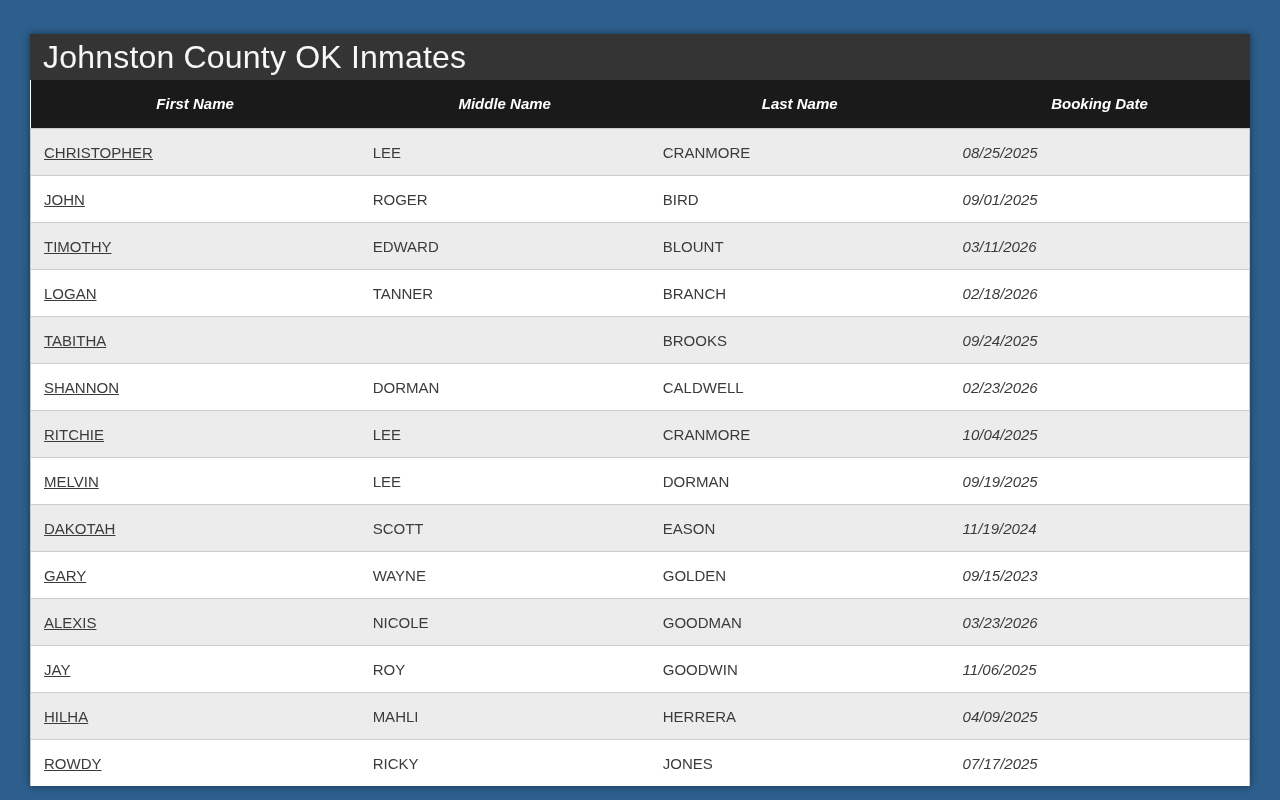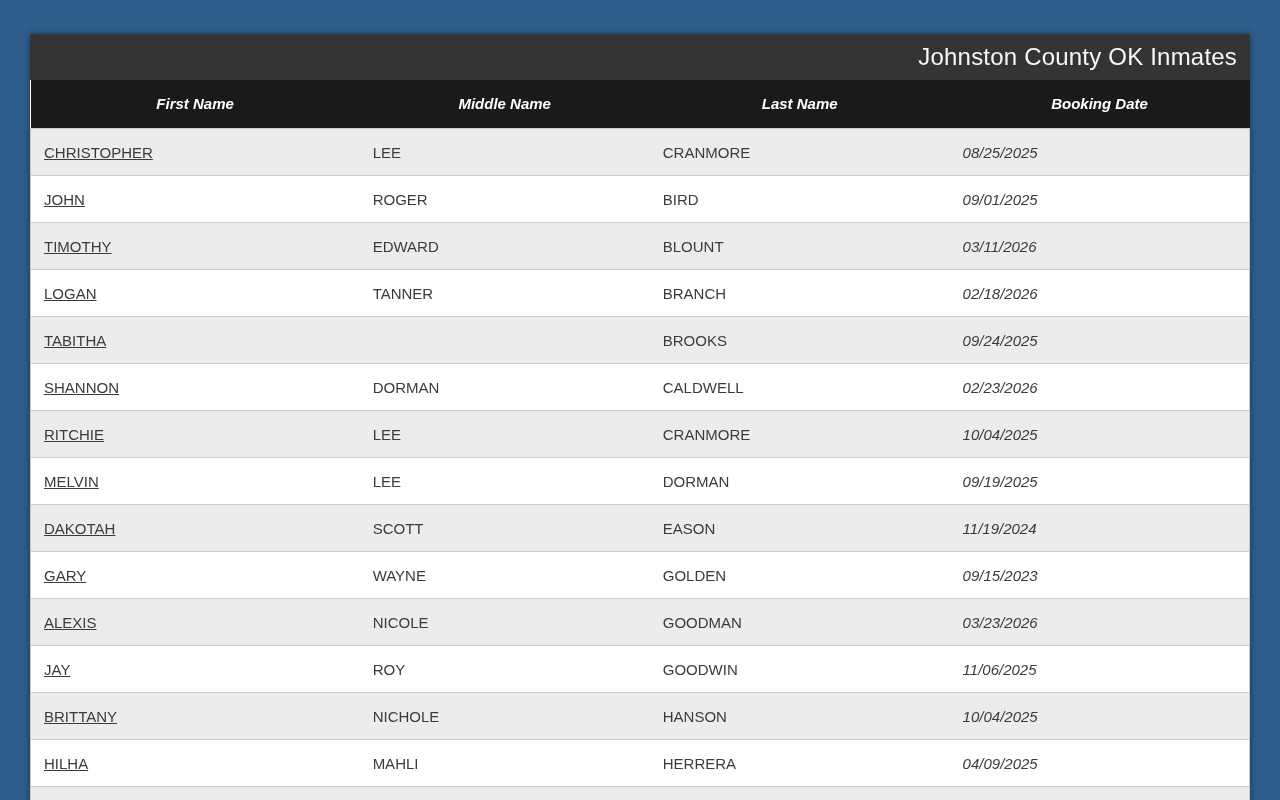--- a/index.html
+++ b/index.html
@@ -18,25 +18,24 @@
     position: absolute;
     left: 30px;
     top: 34px;
     width: 1220px;
     box-shadow: 0 0 7px rgba(0,0,0,0.45);
     background: #fff;
   }
   .title-bar {
     background: #343434;
     color: #f7f7f7;
-    font-size: 24px;
+    font-size: 32px;
     line-height: 28px;
     padding: 9px 13px 9px 13px;
     letter-spacing: 0.2px;
-    text-align: right;
   }
   table.inmates {
     width: 100%;
     border-collapse: collapse;
     table-layout: fixed;
     font-size: 15px;
   }
   table.inmates thead th {
     background: #1a1a1a;
     color: #ffffff;
@@ -146,26 +145,20 @@
           <td>GOODMAN</td>
           <td>03/23/2026</td>
         </tr>
         <tr>
           <td>JAY</td>
           <td>ROY</td>
           <td>GOODWIN</td>
           <td>11/06/2025</td>
         </tr>
         <tr>
-          <td>BRITTANY</td>
-          <td>NICHOLE</td>
-          <td>HANSON</td>
-          <td>10/04/2025</td>
-        </tr>
-        <tr>
           <td>HILHA</td>
           <td>MAHLI</td>
           <td>HERRERA</td>
           <td>04/09/2025</td>
         </tr>
         <tr>
           <td>ROWDY</td>
           <td>RICKY</td>
           <td>JONES</td>
           <td>07/17/2025</td>

